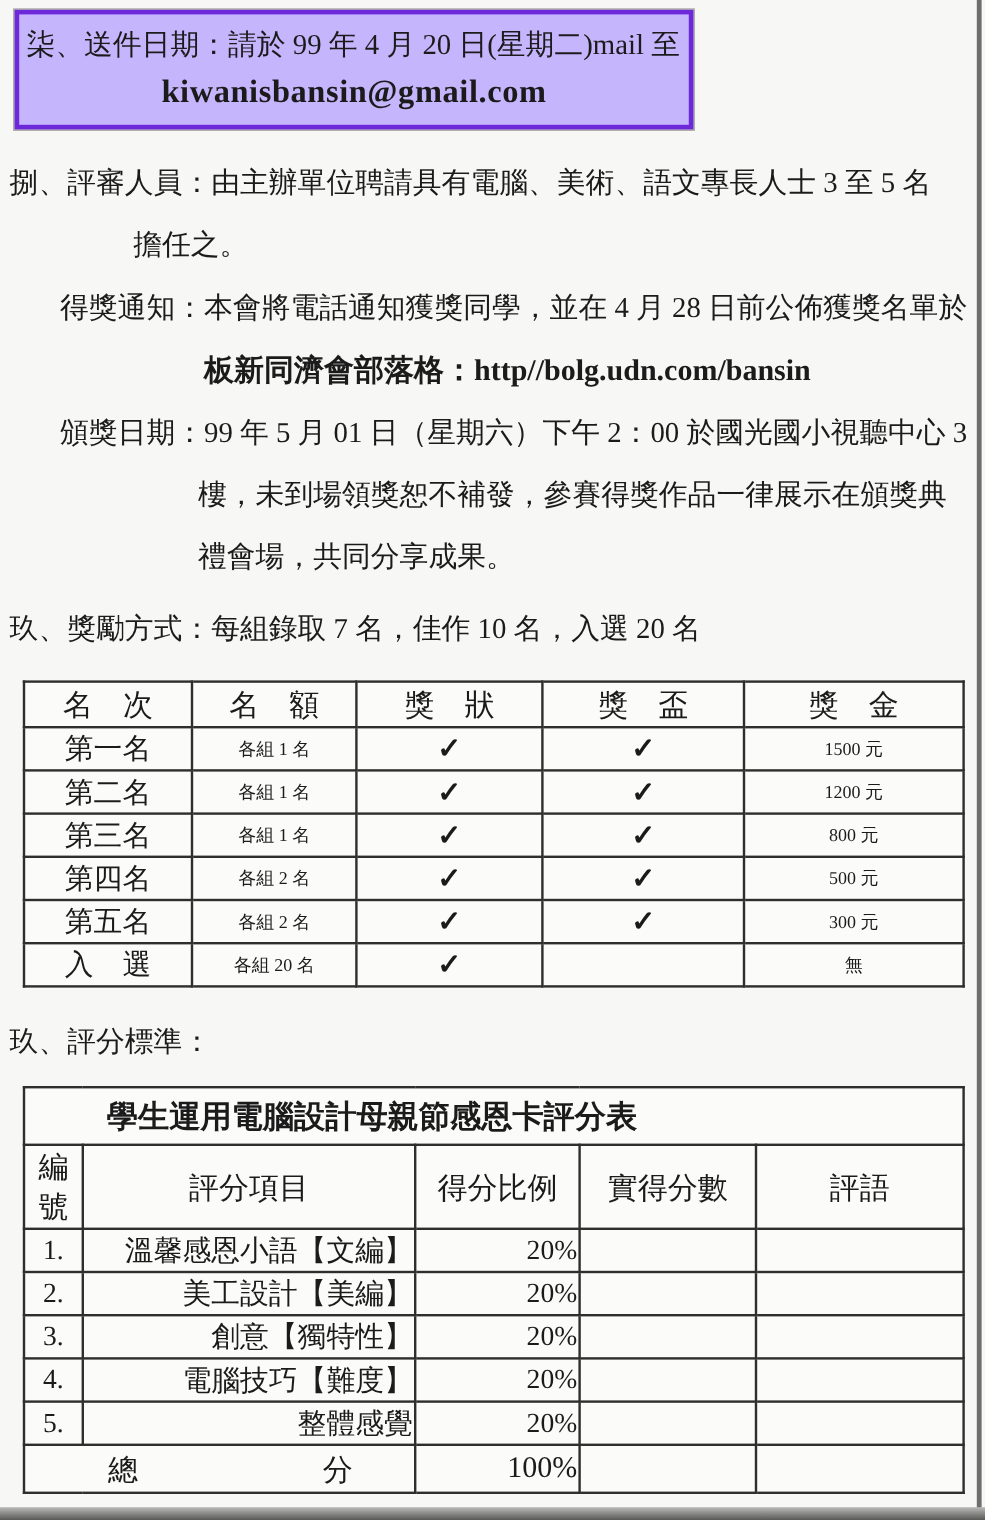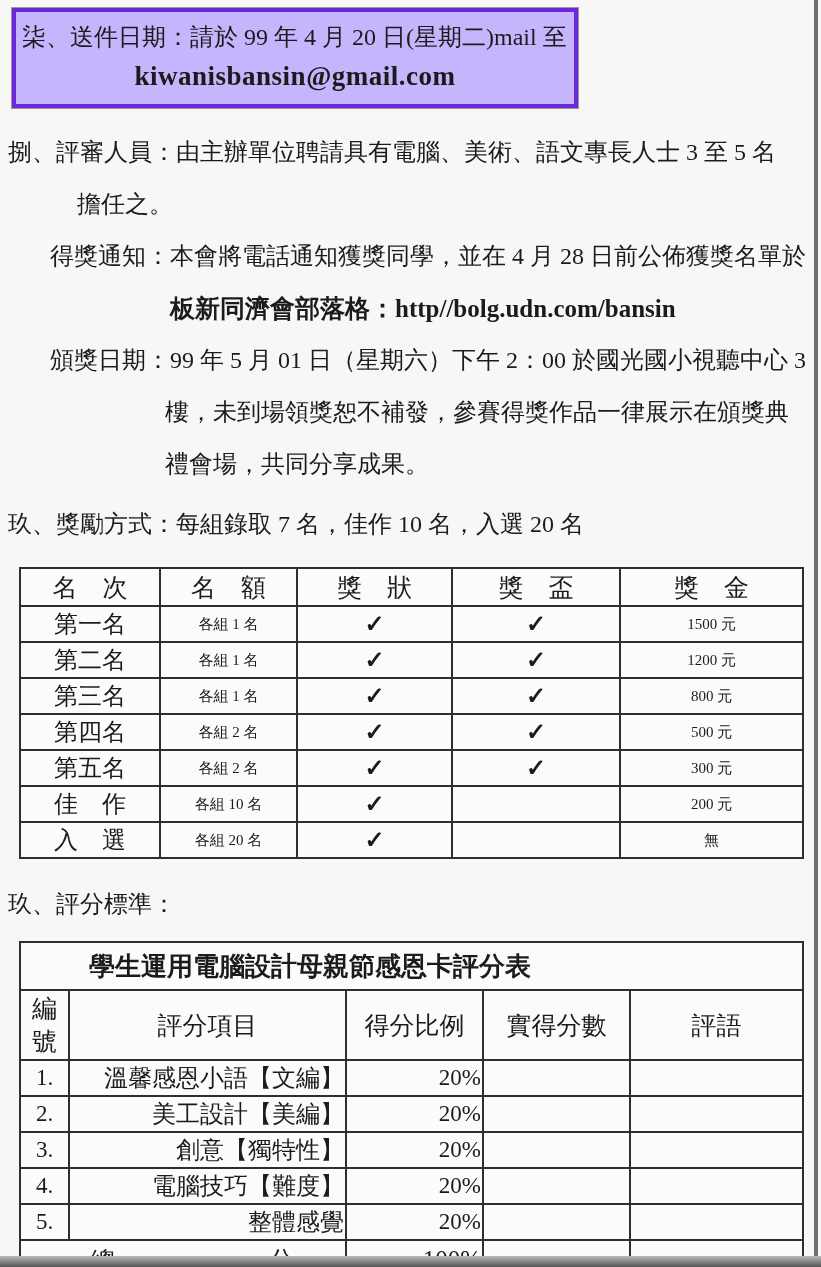--- a/index.html
+++ b/index.html
@@ -48,21 +48,21 @@
   .ln {
     height: 52px;
     display: flex;
     align-items: center;
     font-size: 24px;
     white-space: nowrap;
   }
   .in0 { padding-left: 8px; }
   .in1 { padding-left: 50px; }
   .in2 { padding-left: 165px; }
-  .in3 { padding-left: 77px; }
+  .in3 { padding-left: 111px; }
   .blog { padding-left: 170px; font-weight: bold; font-size: 25px; }
   .first-after-box { margin-top: 8px; }
   .sp8 { height: 8px; }
 
   
   table {
     border-collapse: collapse;
     table-layout: fixed;
     margin-left: 19px;
     background: #fbfbf9;
@@ -173,27 +173,20 @@
       </tr>
 
       <tr>
         <td class="rank">第五名</td>
         <td>各組 2 名</td>
         <td class="check">✓</td>
         <td class="check">✓</td>
         <td>300 元</td>
       </tr>
 
-      <tr>
-        <td class="rank">佳　作</td>
-        <td>各組 10 名</td>
-        <td class="check">✓</td>
-        <td class="check"></td>
-        <td>200 元</td>
-      </tr>
 
       <tr>
         <td class="rank">入　選</td>
         <td>各組 20 名</td>
         <td class="check">✓</td>
         <td class="check"></td>
         <td>無</td>
       </tr>
     </tbody>
 </table>

